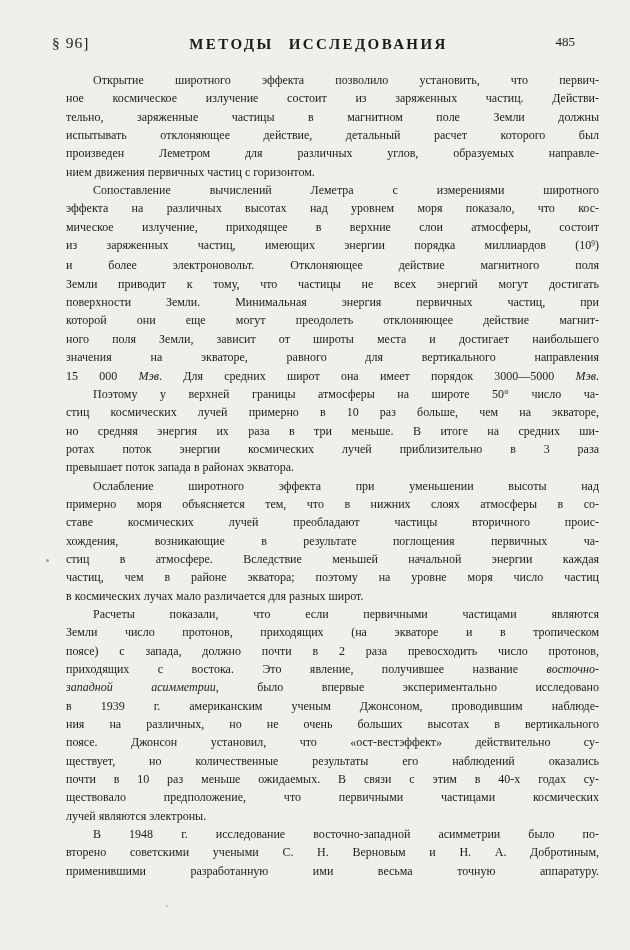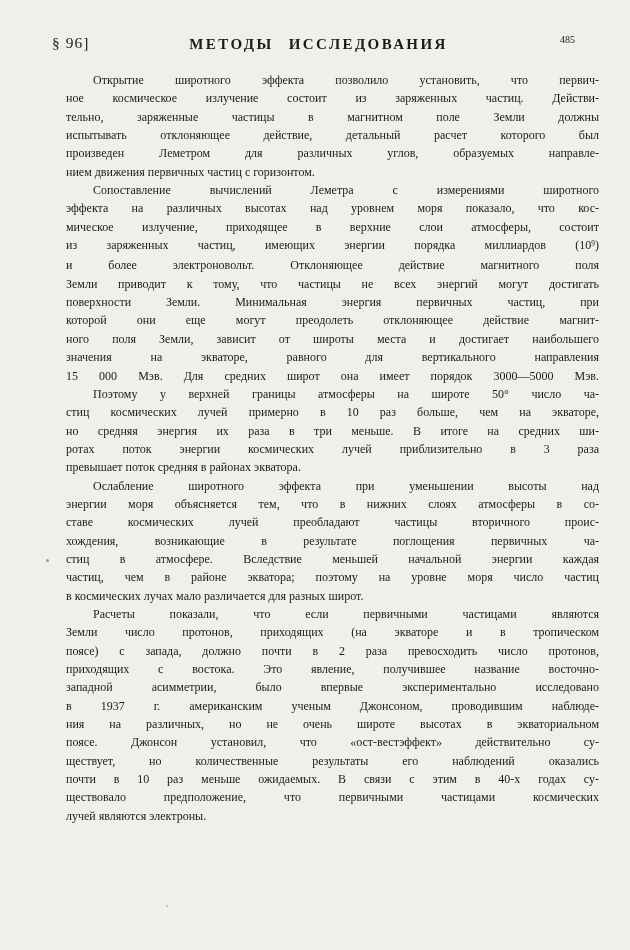--- a/index.html
+++ b/index.html
@@ -22,39 +22,39 @@
     font-size: 15.5px; letter-spacing: 1px;
   }
   .running-title {
     position: absolute; left: 0; right: 0; top: 2px;
     text-align: center;
     font-size: 15px; font-weight: bold;
     letter-spacing: 2.4px; word-spacing: 9px;
   }
   .page-number {
     position: absolute; right: 10px; top: 0;
-    font-size: 10px;
+    font-size: 13px;
   }
 
   
   .text-body {
     position: absolute; top: 71px; left: 66px; width: 533px;
     font-size: 12px; line-height: 18.35px;
     text-rendering: optimizeLegibility;
   }
   p.para { margin: 0; padding: 0; }
   .line {
     display: block;
     text-align: justify;
     text-align-last: justify;
     text-justify: inter-word;
   }
   .line.last { text-align-last: left; }
   .line.indent { text-indent: 27px; }
-  .run.i { }
+  .run.i { font-style: italic; }
   .run.sup {
     font-size: 62%;
     position: relative; top: -0.45em;
   }
 
   
   .speck {
     position: absolute; background: #55584e; border-radius: 50%;
     opacity: 0.55;
   }
@@ -92,43 +92,48 @@
         <span class="line">которой они еще могут преодолеть отклоняющее действие магнит-</span>
         <span class="line">ного поля Земли, зависит от широты места и достигает наибольшего</span>
         <span class="line">значения на экваторе, равного для вертикального направления</span>
         <span class="line">15 000 <span class="run i">Мэв</span>. Для средних широт она имеет порядок 3000—5000 <span class="run i">Мэв</span>.</span>
       </p>
       <p class="para">
         <span class="line indent">Поэтому у верхней границы атмосферы на широте 50° число ча-</span>
         <span class="line">стиц космических лучей примерно в 10 раз больше, чем на экваторе,</span>
         <span class="line">но средняя энергия их раза в три меньше. В итоге на средних ши-</span>
         <span class="line">ротах поток энергии космических лучей приблизительно в 3 раза</span>
-        <span class="line last">превышает поток средняя в районах экватора.</span>
+        <span class="line last">превышает поток запада в районах экватора.</span>
       </p>
       <p class="para">
         <span class="line indent">Ослабление широтного эффекта при уменьшении высоты над</span>
-        <span class="line">энергии моря объясняется тем, что в нижних слоях атмосферы в со-</span>
+        <span class="line">примерно моря объясняется тем, что в нижних слоях атмосферы в со-</span>
         <span class="line">ставе космических лучей преобладают частицы вторичного проис-</span>
         <span class="line">хождения, возникающие в результате поглощения первичных ча-</span>
         <span class="line">стиц в атмосфере. Вследствие меньшей начальной энергии каждая</span>
         <span class="line">частиц, чем в районе экватора; поэтому на уровне моря число частиц</span>
         <span class="line last">в космических лучах мало различается для разных широт.</span>
       </p>
       <p class="para">
         <span class="line indent">Расчеты показали, что если первичными частицами являются</span>
         <span class="line">Земли число протонов, приходящих (на экваторе и в тропическом</span>
         <span class="line">поясе) с запада, должно почти в 2 раза превосходить число протонов,</span>
         <span class="line">приходящих с востока. Это явление, получившее название <span class="run i">восточно-</span></span>
         <span class="line"><span class="run i">западной асимметрии</span>, было впервые экспериментально исследовано</span>
-        <span class="line">в 1937 г. американским ученым Джонсоном, проводившим наблюде-</span>
-        <span class="line">ния на различных, но не очень широте высотах в экваториальном</span>
+        <span class="line">в 1939 г. американским ученым Джонсоном, проводившим наблюде-</span>
+        <span class="line">ния на различных, но не очень больших высотах в вертикального</span>
         <span class="line">поясе. Джонсон установил, что «ост-вестэффект» действительно су-</span>
         <span class="line">ществует, но количественные результаты его наблюдений оказались</span>
         <span class="line">почти в 10 раз меньше ожидаемых. В связи с этим в 40-х годах су-</span>
         <span class="line">ществовало предположение, что первичными частицами космических</span>
         <span class="line last">лучей являются электроны.</span>
+      </p>
+      <p class="para">
+        <span class="line indent">В 1948 г. исследование восточно-западной асимметрии было по-</span>
+        <span class="line">вторено советскими учеными С. Н. Верновым и Н. А. Добротиным,</span>
+        <span class="line">применившими разработанную ими весьма точную аппаратуру.</span>
       </p>
     </div>
 
   <div class="speck speck-1"></div>
   <div class="speck speck-2"></div>
 
 </div>
 
 </body></html>

